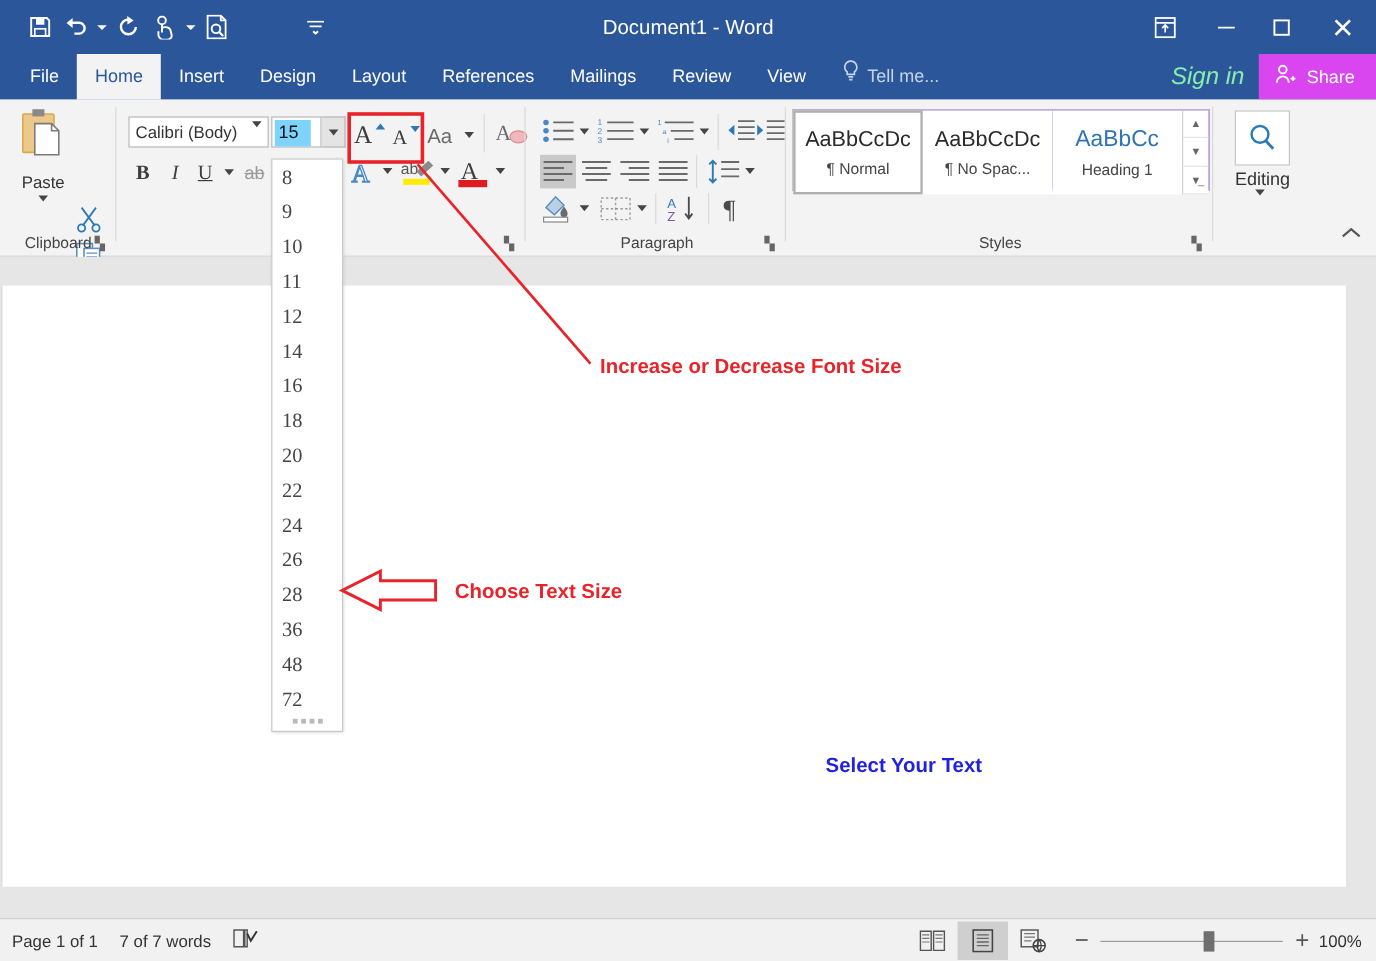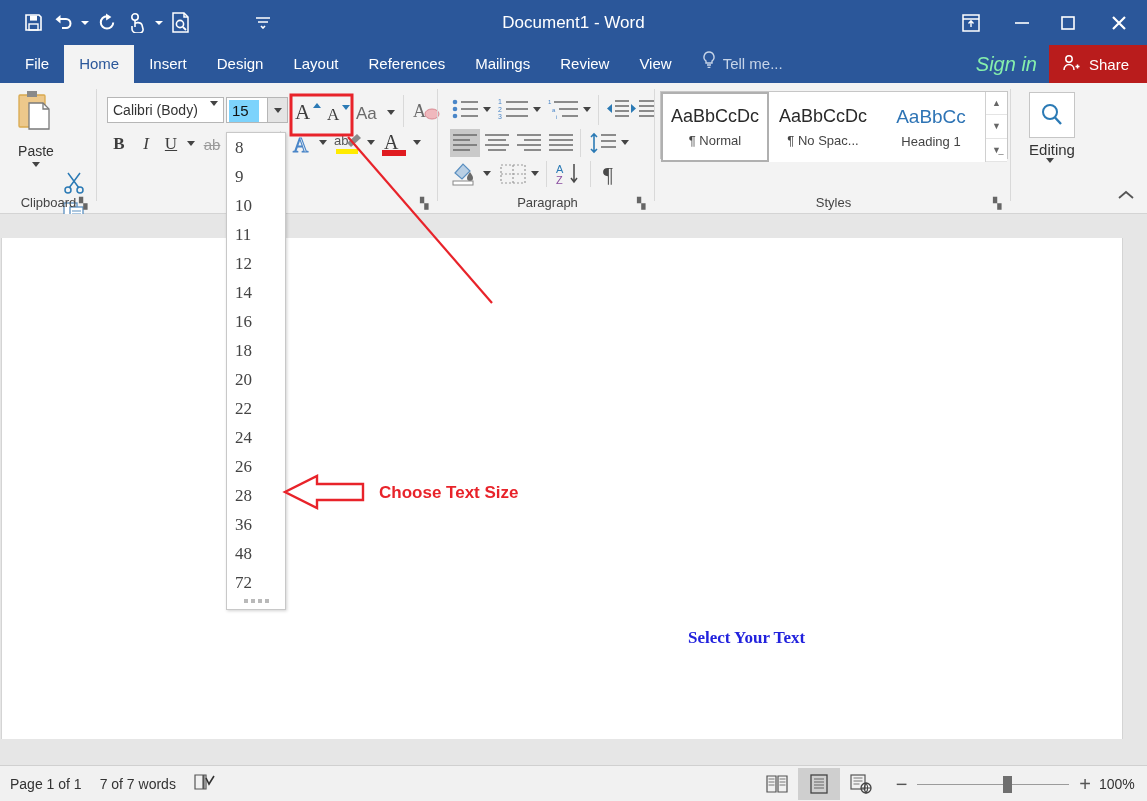--- a/index.html
+++ b/index.html
@@ -52,21 +52,21 @@
   .tabs { position: absolute; left: 10px; top: 0; height: 38px; display: flex; align-items: flex-end; }
   .tab {
     height: 38px; padding: 0 15px; line-height: 38px; color: #ffffff; font-size: 15px; white-space: nowrap;
   }
   .tab.active { background: #f3f3f3; color: #2b579a; }
   .tab.tellme { color: #c6d4e8; display: flex; align-items: center; gap: 7px; }
   .bulb { display: inline-block; }
   .rightside { position: absolute; right: 0; top: 0; height: 38px; display: flex; align-items: stretch; }
   .signin { color: #86efac; font-size: 20px; line-height: 38px; padding: 0 12px; white-space: nowrap; font-style: italic; }
   .share {
-    background: #b91c1c; color: #ffffff; font-size: 15px; display: flex; align-items: center;
+    background: #d946ef; color: #ffffff; font-size: 15px; display: flex; align-items: center;
     gap: 8px; padding: 0 18px 0 13px; white-space: nowrap;
   }
 
   
   .ribbon {
     position: absolute; left: 0; top: 83px; width: 1147px; height: 131px;
     background: #f3f3f3; border-bottom: 1px solid #d4d4d4;
   }
   .grp { position: absolute; top: 0; height: 131px; }
   .grp-sep { position: absolute; top: 6px; width: 1px; height: 112px; background: #d9d9d9; }
@@ -181,21 +181,21 @@
   .page {
     position: absolute; left: 1px; top: 238px; width: 1122px; height: 501px;
     background: #ffffff; border: 1px solid #d4d4d4; border-top: none; border-bottom: none;
   }
 
   
   .anno {
     position: absolute; color: #e8232a; font-weight: bold; font-size: 17px; white-space: nowrap;
   }
   .anno-blue {
-    position: absolute; color: #2222dd; font-weight: bold; font-size: 17px; white-space: nowrap; font-family: Liberation Serif, serif;
+    position: absolute; color: #2222dd; font-weight: bold; font-size: 17px; white-space: nowrap;
   }
   svg.overlay { position: absolute; left: 0; top: 0; width: 1147px; height: 801px; pointer-events: none; z-index: 60; }
 
   
   .statusbar {
     position: absolute; left: 0; bottom: 0; width: 1147px; height: 36px;
     background: #f1f1f1; border-top: 1px solid #d0d0d0;
   }
   .sb-left { position: absolute; left: 10px; top: 0; height: 36px; display: flex; align-items: center; gap: 18px; }
   .sb-txt { font-size: 14px; color: #333; white-space: nowrap; }
@@ -654,20 +654,21 @@
 
   <svg class="overlay">
 
     <rect x="291" y="95" width="61" height="40" fill="none" stroke="#e8232a" stroke-width="3"></rect>
 
     <line x1="348" y1="137" x2="492" y2="303" stroke="#e8232a" stroke-width="2.2"></line>
 
     <path d="M363 484 h-46 v-8 l-32 16 l32 16 v-8 h46 z" fill="none" stroke="#e8232a" stroke-width="2.4"></path>
   </svg>
 
+  <div class="anno" style="left:500px;top:296px">Increase or Decrease Font Size</div>
   <div class="anno" style="left:379px;top:483px">Choose Text Size</div>
   <div class="anno-blue" style="left:688px;top:628px">Select Your Text</div>
 
   <div class="statusbar">
     <div class="sb-left">
       <div class="sb-txt">Page 1 of 1</div>
       <div class="sb-txt">7 of 7 words</div>
       <div>
         <svg width="22" height="18" viewBox="0 0 22 18">
             <path d="M1 2h8v14H1zM10 2h2v14h-2z" fill="none" stroke="#555" stroke-width="1.2"></path>

